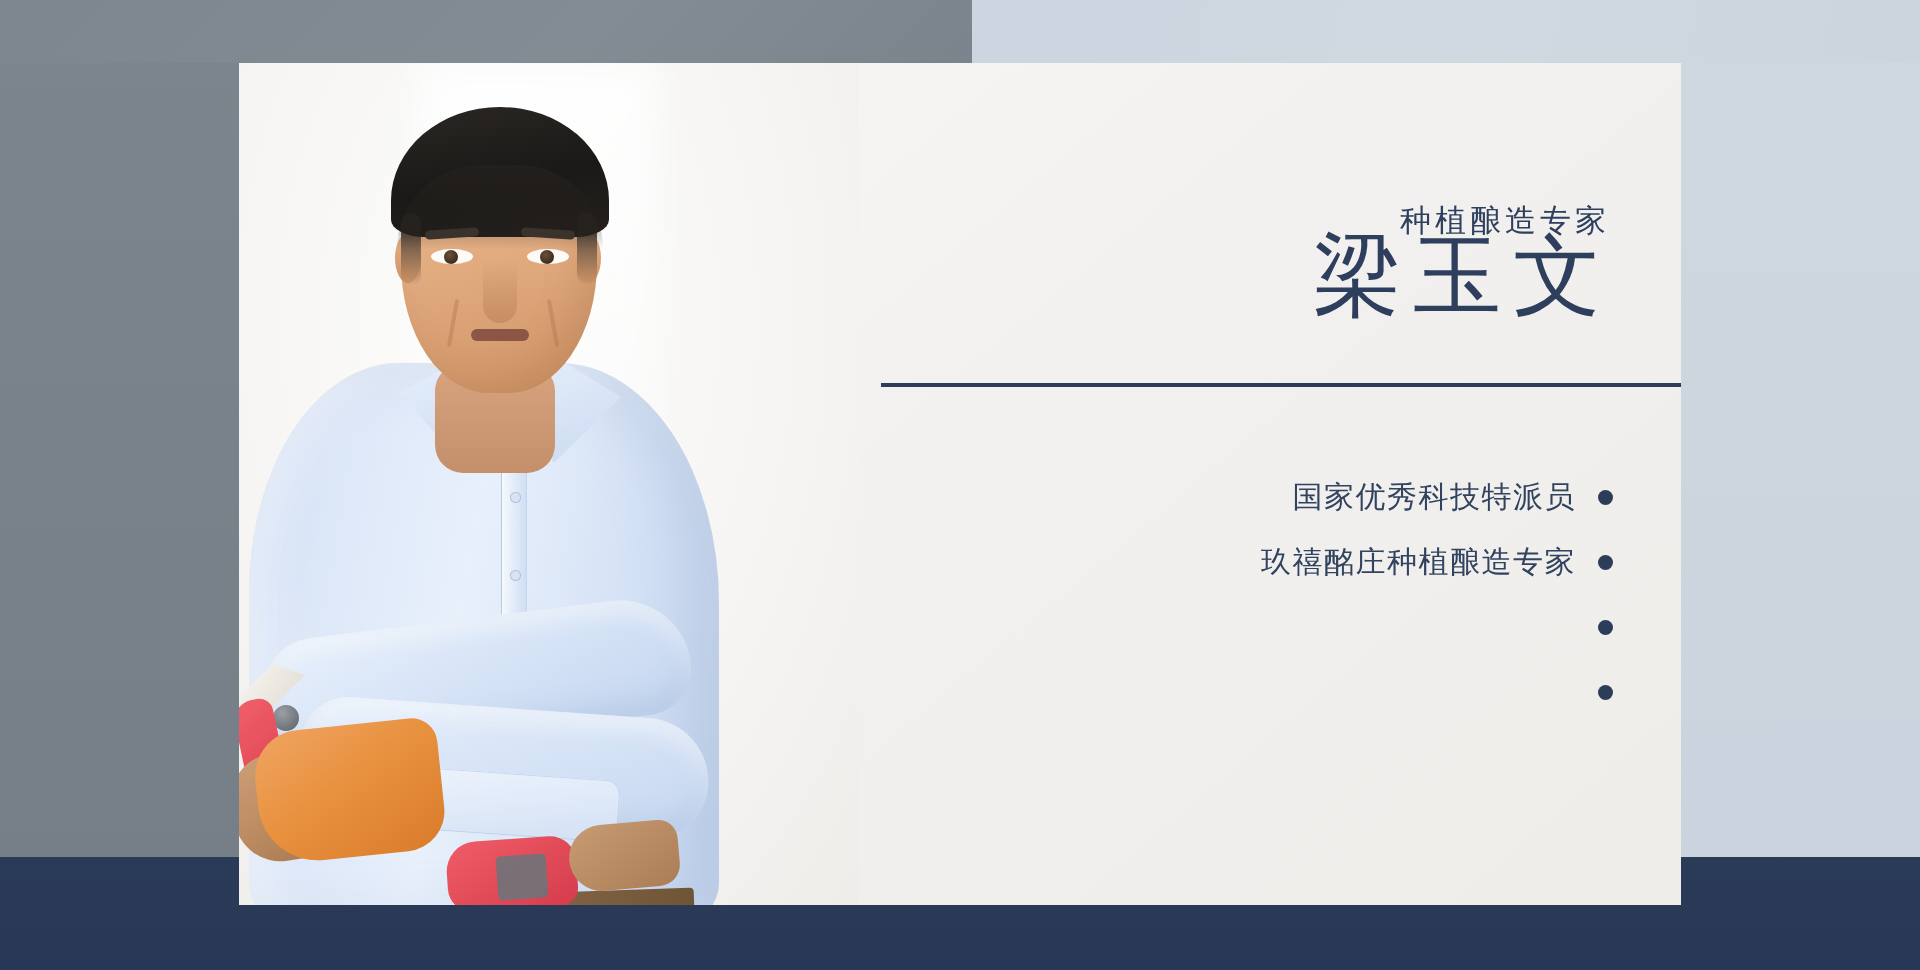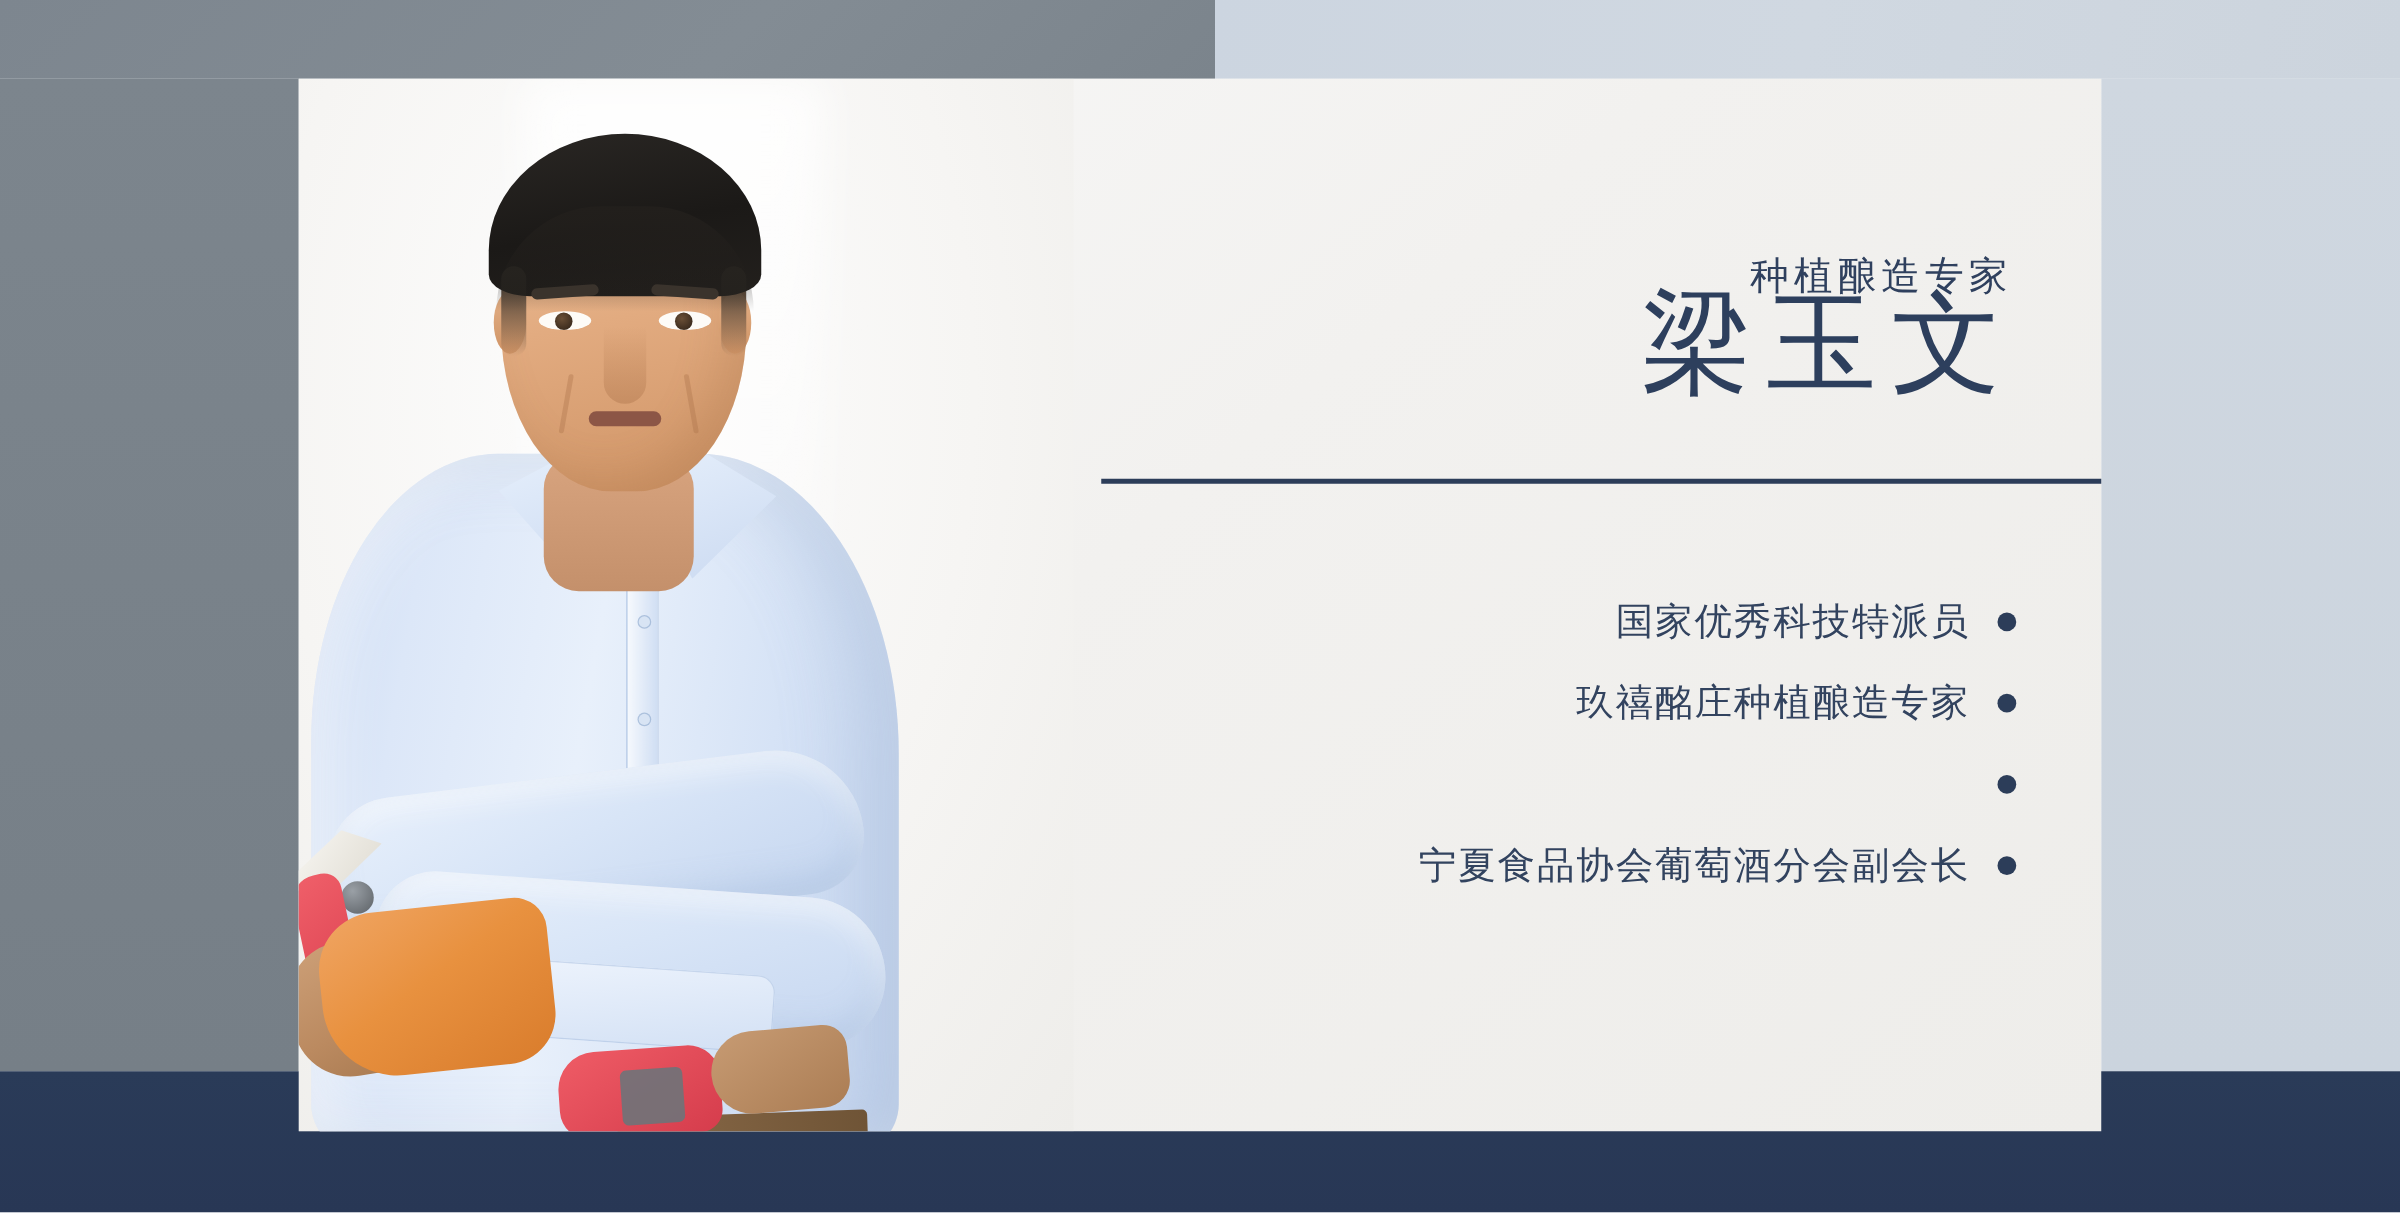--- a/index.html
+++ b/index.html
@@ -456,20 +456,19 @@
           <span class="cred-bullet"></span>
         </li>
         <li class="cred-item">
           <span class="cred-text">玖禧酩庄种植酿造专家</span>
           <span class="cred-bullet"></span>
         </li>
         <li class="cred-item">
           <span class="cred-bullet"></span>
         </li>
         <li class="cred-item">
-          <span class="cred-text">宁夏食品协会葡萄酒分会副会长</span>
           <span class="cred-bullet"></span>
         </li>
       </ul>
 
     </div>
   </div>
 </div>
 
 </body></html>

